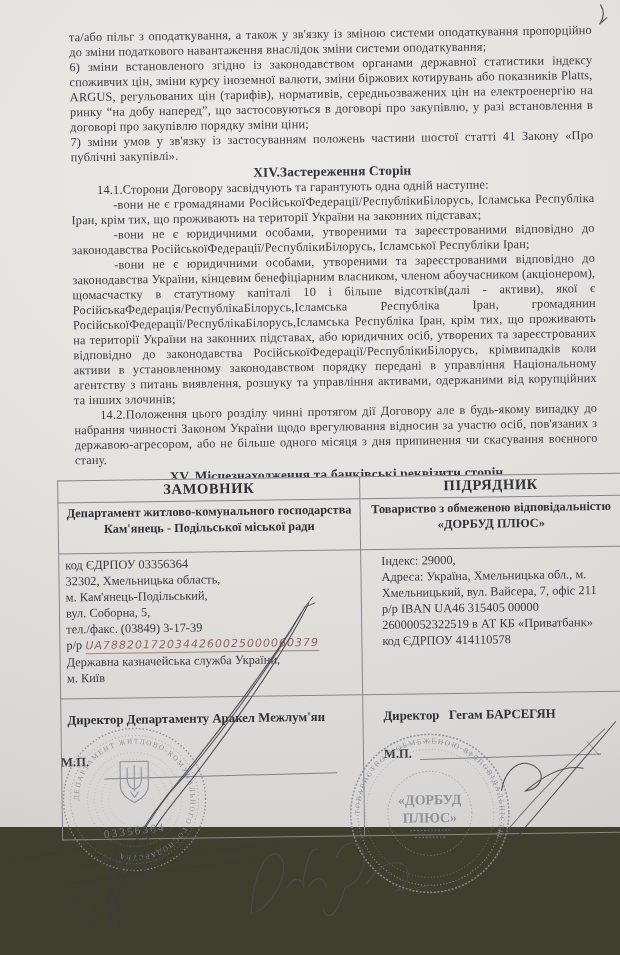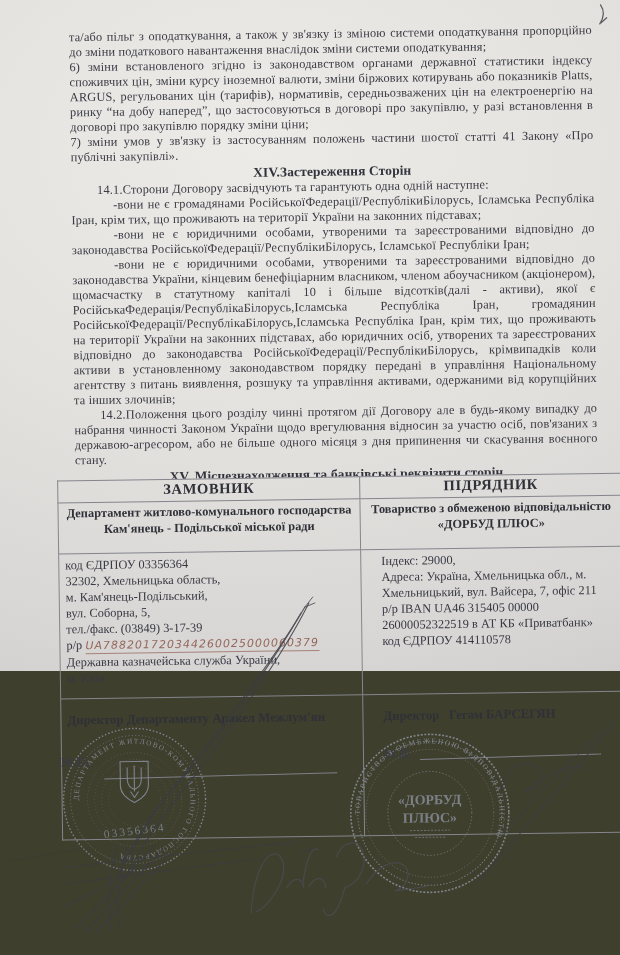--- a/index.html
+++ b/index.html
@@ -1,17 +1,17 @@
 <!DOCTYPE html>
 <html><head>
 <meta charset="utf-8">
 <style>
   html,body{margin:0;padding:0;}
   body{width:620px;height:955px;overflow:hidden;background:#3e3f2d;font-family:"Liberation Serif","DejaVu Serif",serif;}
-  .page{position:relative;width:620px;height:671px;background:linear-gradient(175deg,#35362a 0%,#454634 60%,#2e2f24 100%);}
+  .page{position:relative;width:620px;height:827px;background:linear-gradient(175deg,#35362a 0%,#454634 60%,#2e2f24 100%);}
   .paper{position:absolute;inset:0;background:
       radial-gradient(130% 90% at 42% 22%, #ecebe8 0%, #e3e2df 45%, #d7d6d4 85%, #cfcecc 100%);
       clip-path:polygon(0 0,620px 0,620px 926px,0 947px);}
   .doc{position:absolute;inset:0;transform:rotate(-0.8deg);transform-origin:310px 470px;color:#3a3b44;}
   .textblock{position:absolute;left:75px;right:22px;top:27px;height:450px;overflow:hidden;
       font-size:12.4px;line-height:15px;text-align:justify;letter-spacing:0.15px;}
   .textblock p{margin:0;}
   .indent{text-indent:26px;}
   .bullet{text-indent:42px;}
   h3{margin:2px 0 1px 0;text-align:center;font-size:13.4px;font-weight:bold;color:#32333c;}

